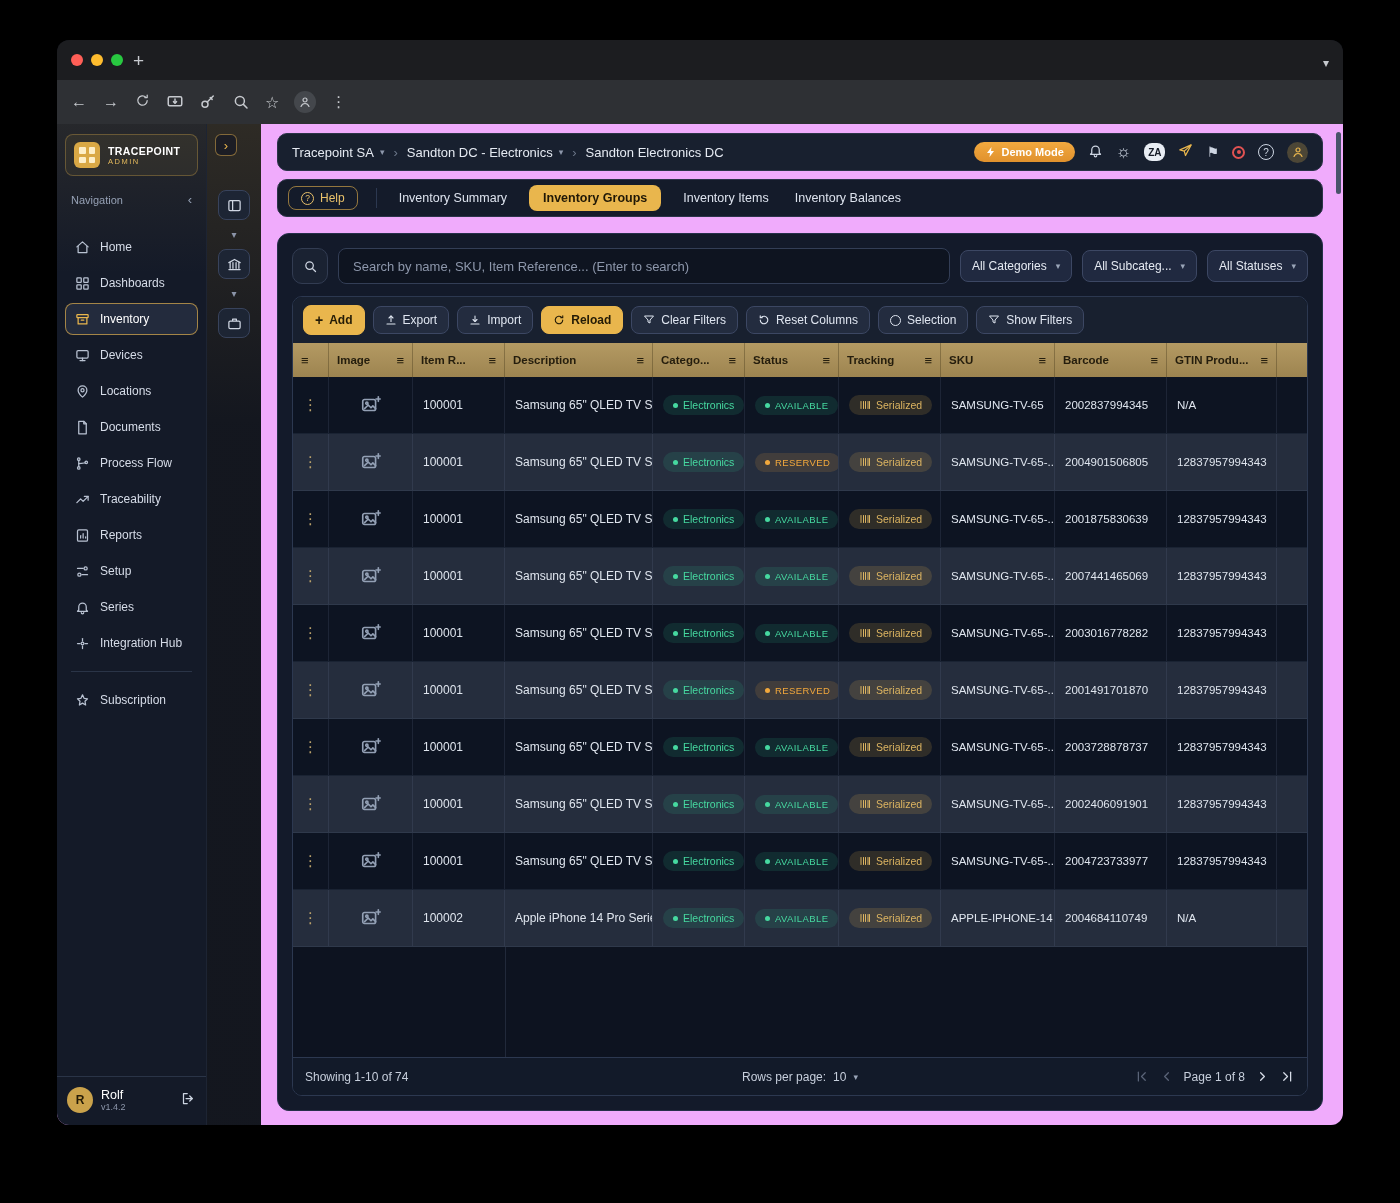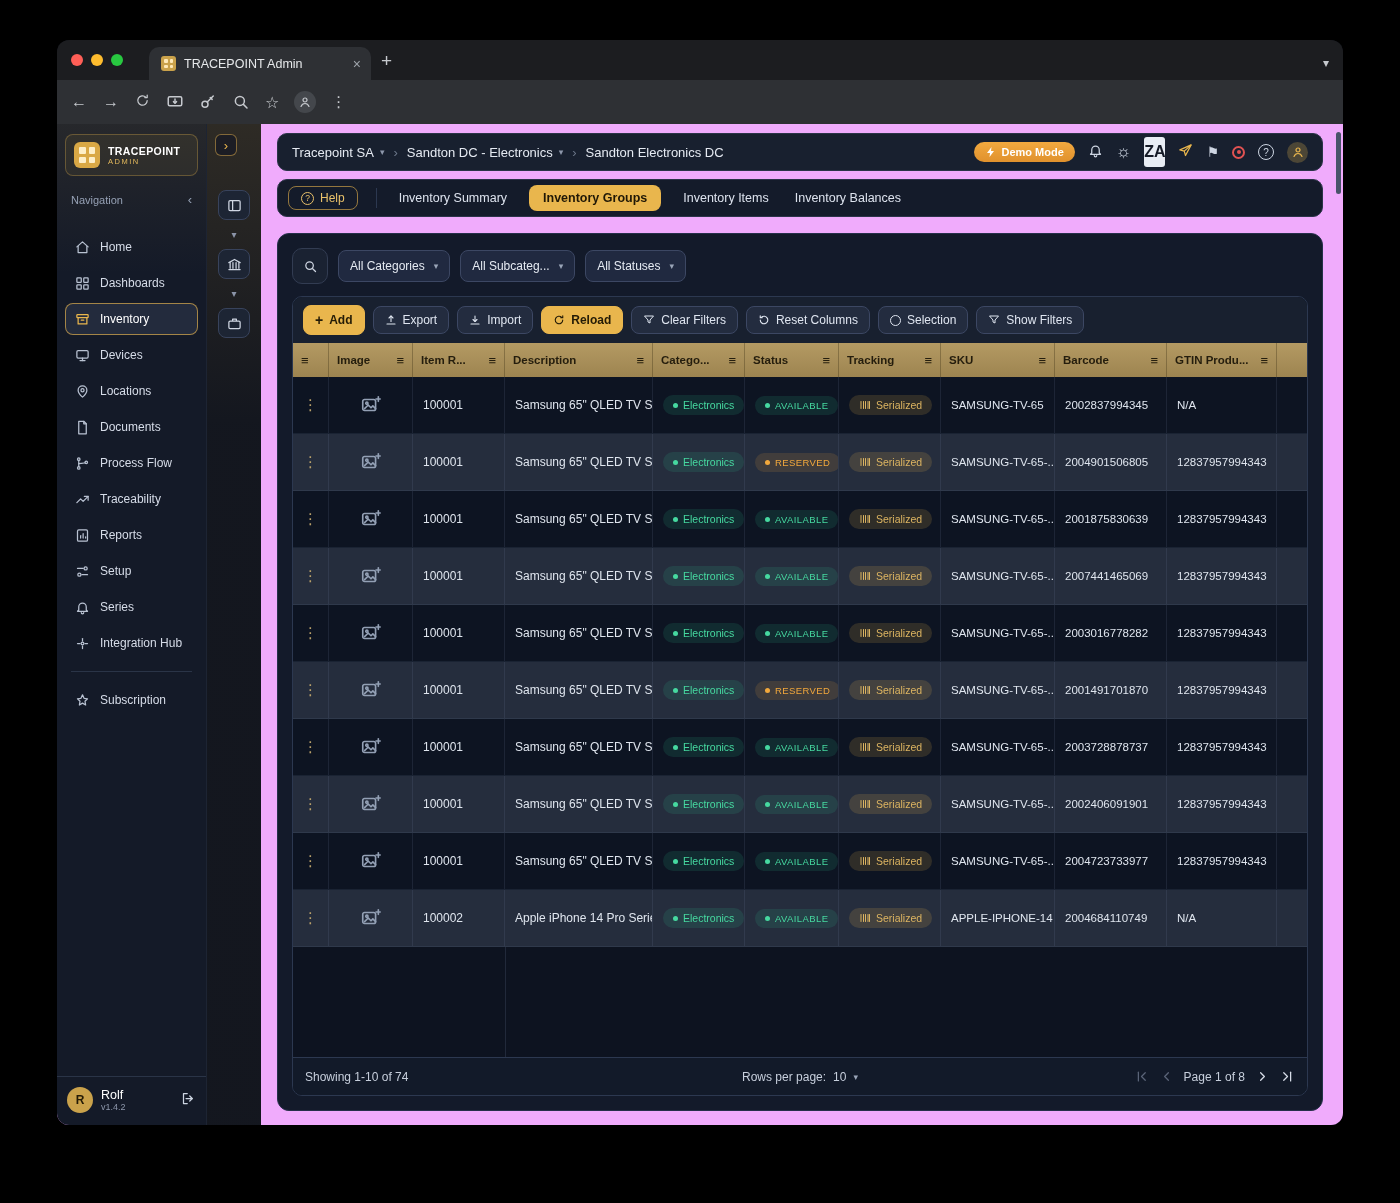--- a/index.html
+++ b/index.html
@@ -76,22 +76,22 @@
   
   .main { flex:1; min-width:0; display:flex; flex-direction:column; padding:9px 20px 14px 16px; }
   .header-bar { height:38px; flex:none; background:#18202f; border:1px solid #2b3448; border-radius:10px;
     display:flex; align-items:center; padding:0 14px; gap:9px; margin-bottom:8px; color:#e5eaf2; font-size:13px; }
   .crumb { display:flex; align-items:center; gap:6px; cursor:pointer; white-space:nowrap; }
   .crumb .caret { color:#8d97ab; font-size:9px; }
   .crumb-sep { color:#6b7689; font-size:13px; }
   .header-right { margin-left:auto; display:flex; align-items:center; gap:13px; color:#cdd5e2; }
   .demo-badge { background:linear-gradient(180deg,#f2a93f,#e0912d); color:#fff; font-size:11px; font-weight:bold;
     padding:4px 11px; border-radius:999px; display:flex; align-items:center; gap:5px; cursor:pointer; }
-  .za-badge { background:#e8edf4; color:#141a26; font-size:16px; font-weight:bold; width:21px; height:30px;
-    border-radius:3px; display:flex; align-items:center; justify-content:center; cursor:pointer; }
+  .za-badge { background:#e8edf4; color:#141a26; font-size:10px; font-weight:bold; width:21px; height:18px;
+    border-radius:8px; display:flex; align-items:center; justify-content:center; cursor:pointer; }
   .sun-glyph { font-size:17px; cursor:pointer; }
   .flag-glyph { font-size:14px; cursor:pointer; }
   .rec-ring { width:13px; height:13px; border:2px solid #e05252; border-radius:50%; position:relative; cursor:pointer; }
   .rec-ring::after { content:""; position:absolute; inset:2.5px; background:#e05252; border-radius:50%; }
   .q-circle { width:16px; height:16px; border:1.5px solid #cdd5e2; border-radius:50%; font-size:10px;
     display:flex; align-items:center; justify-content:center; cursor:pointer; }
   .hdr-avatar { width:21px; height:21px; border-radius:50%; background:rgba(233,182,77,.25); color:#e9b64d;
     display:flex; align-items:center; justify-content:center; cursor:pointer; }
   .rocket { color:#e9b64d; cursor:pointer; }
 
@@ -167,30 +167,20 @@
 </head>
 <body>
 
 <div class="window">
 
   <div class="tabstrip">
     <div class="lights">
       <span class="light l-red"></span>
       <span class="light l-yel"></span>
       <span class="light l-grn"></span>
-    </div>
-    <div class="tab">
-      <span class="favicon">
-          <span></span>
-          <span></span>
-          <span></span>
-          <span></span>
-        </span>
-      <span class="tab-title">TRACEPOINT Admin</span>
-      <span class="tab-close">×</span>
     </div>
     <span class="newtab">+</span>
     <span class="tabstrip-end">▾</span>
   </div>
 
   <div class="chrome-bar">
     <span class="nav-glyph">←</span>
     <span class="nav-glyph">→</span>
     <span class="nav-glyph">
       <svg class="ic" viewBox="0 0 24 24" fill="none" stroke="currentColor" stroke-width="2" stroke-linecap="round" stroke-linejoin="round">
@@ -459,20 +449,21 @@
 
       <div class="panel">
 
         <div class="search-row">
           <span class="search-btn">
             <svg class="ic" viewBox="0 0 24 24" fill="none" stroke="currentColor" stroke-width="2" stroke-linecap="round">
                 <circle cx="10.5" cy="10.5" r="6"></circle>
                 <path d="M15.5 15.5l4.5 4.5"></path>
               </svg>
           </span>
+          <input class="search-input" placeholder="Search by name, SKU, Item Reference... (Enter to search)" style="">
           <span class="filter">
             <span>All Categories</span>
               <span class="caret">▾</span>
           </span>
           <span class="filter">
             <span>All Subcateg...</span>
               <span class="caret">▾</span>
           </span>
           <span class="filter">
             <span>All Statuses</span>

